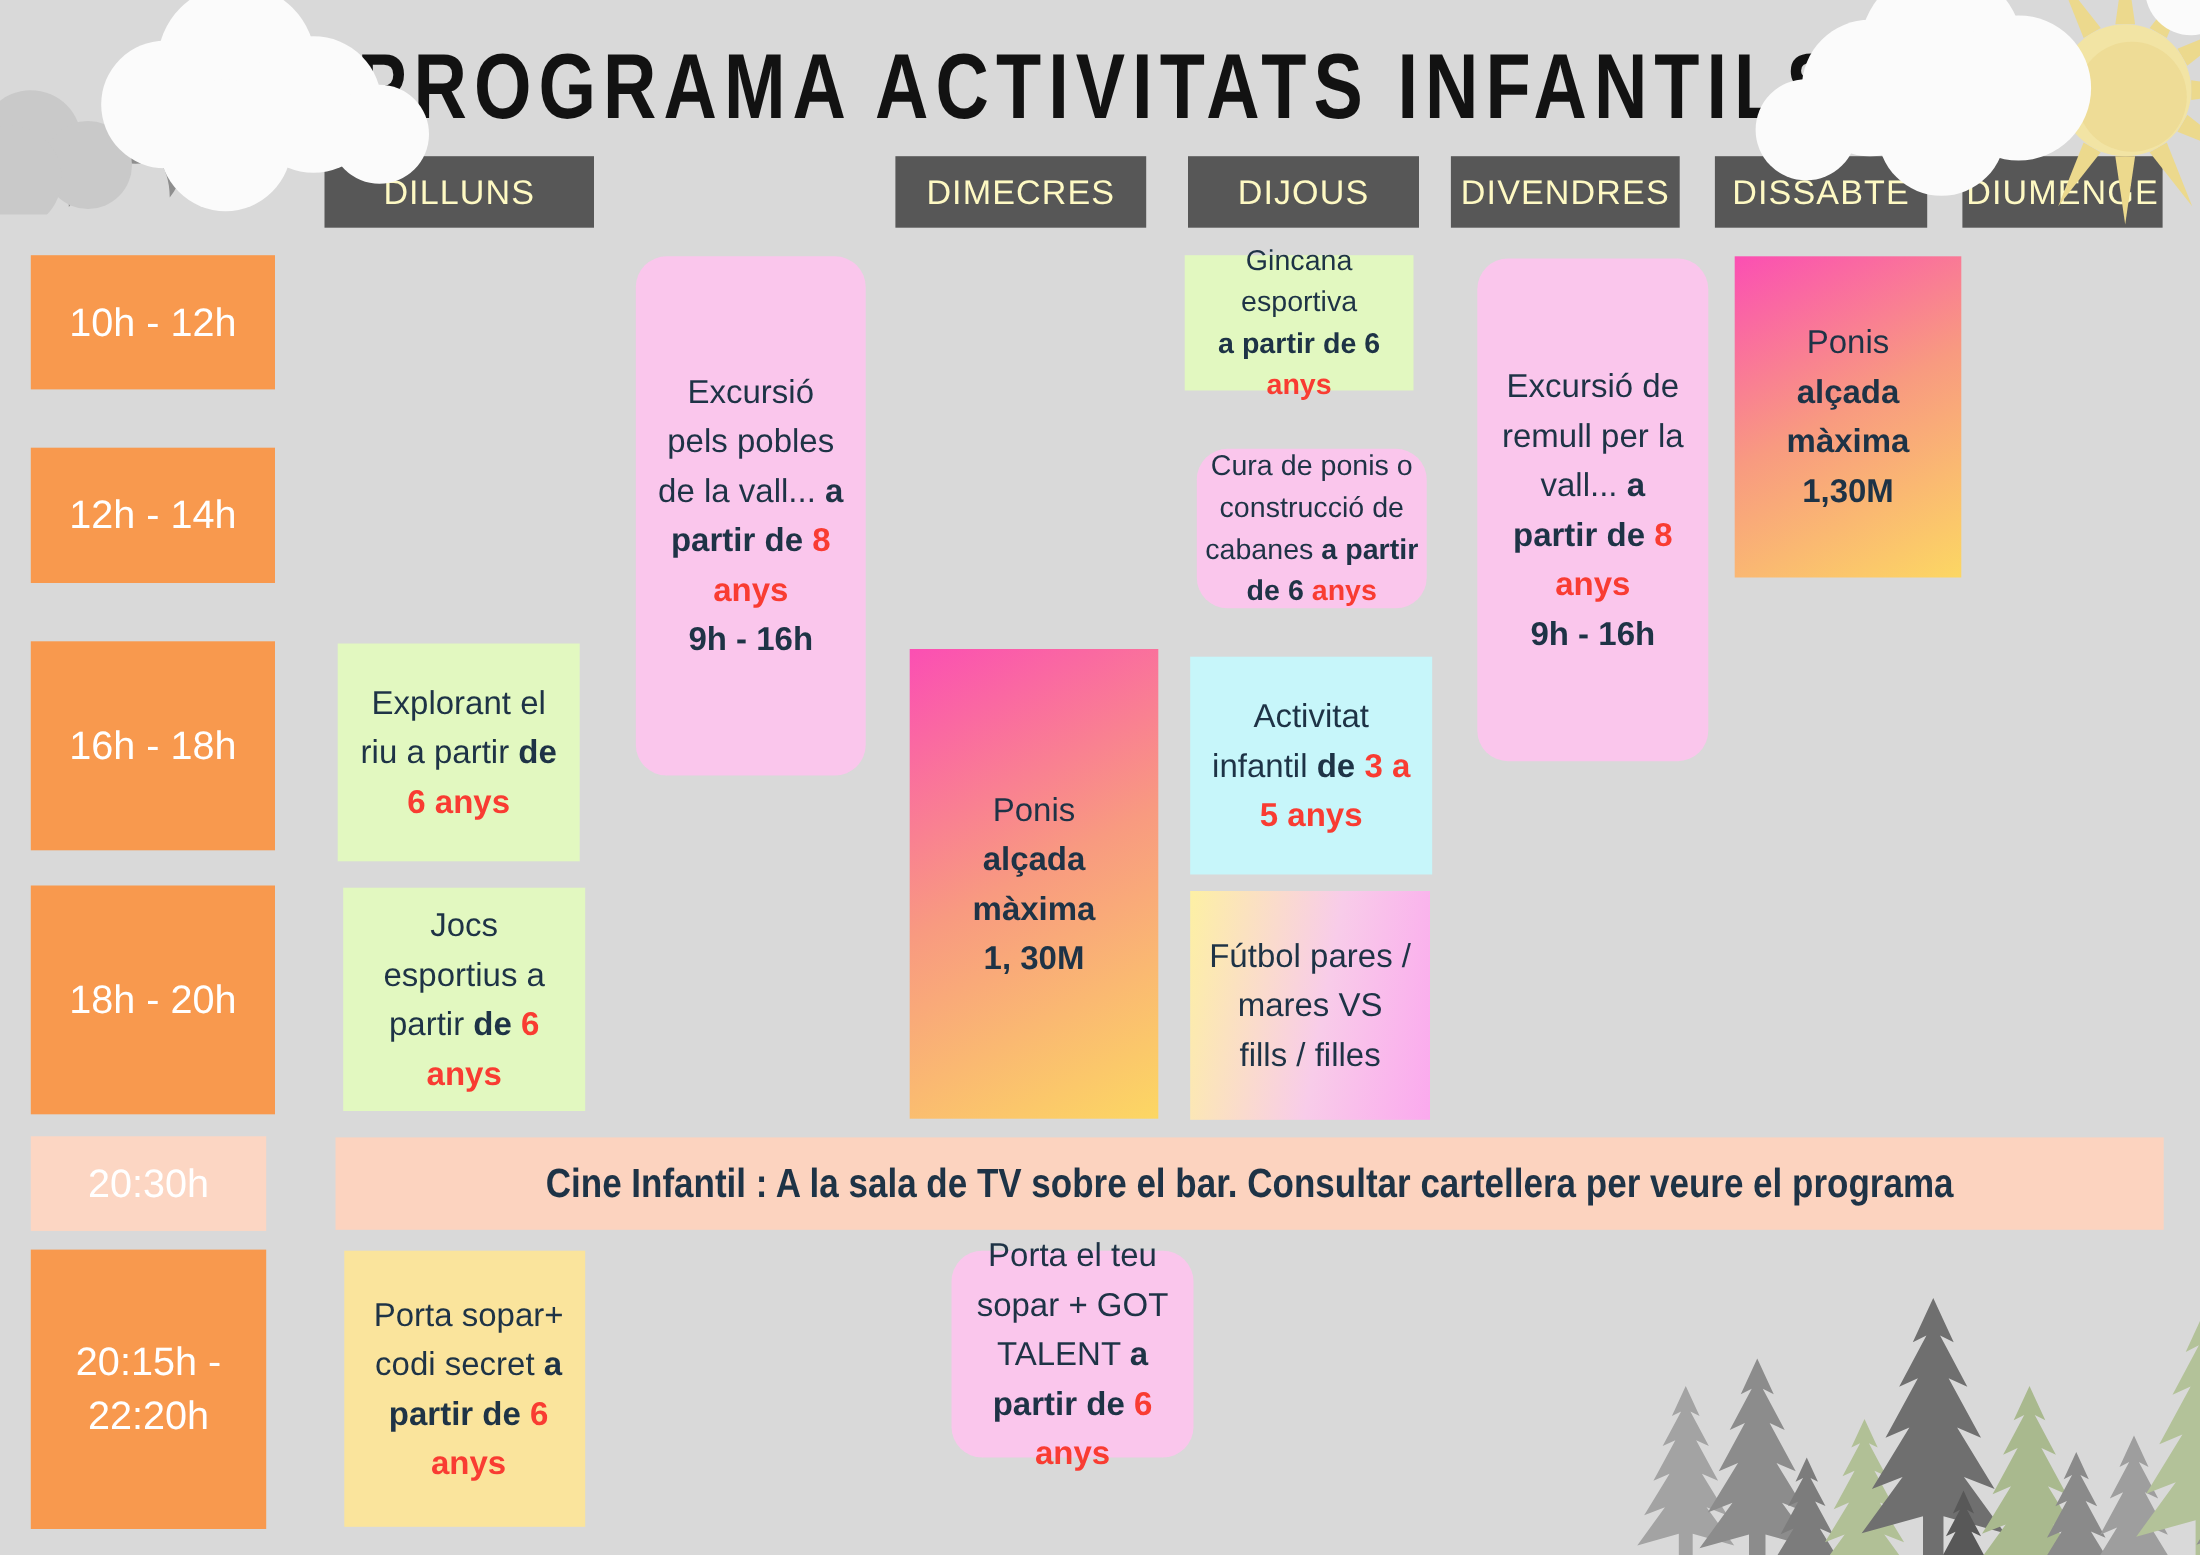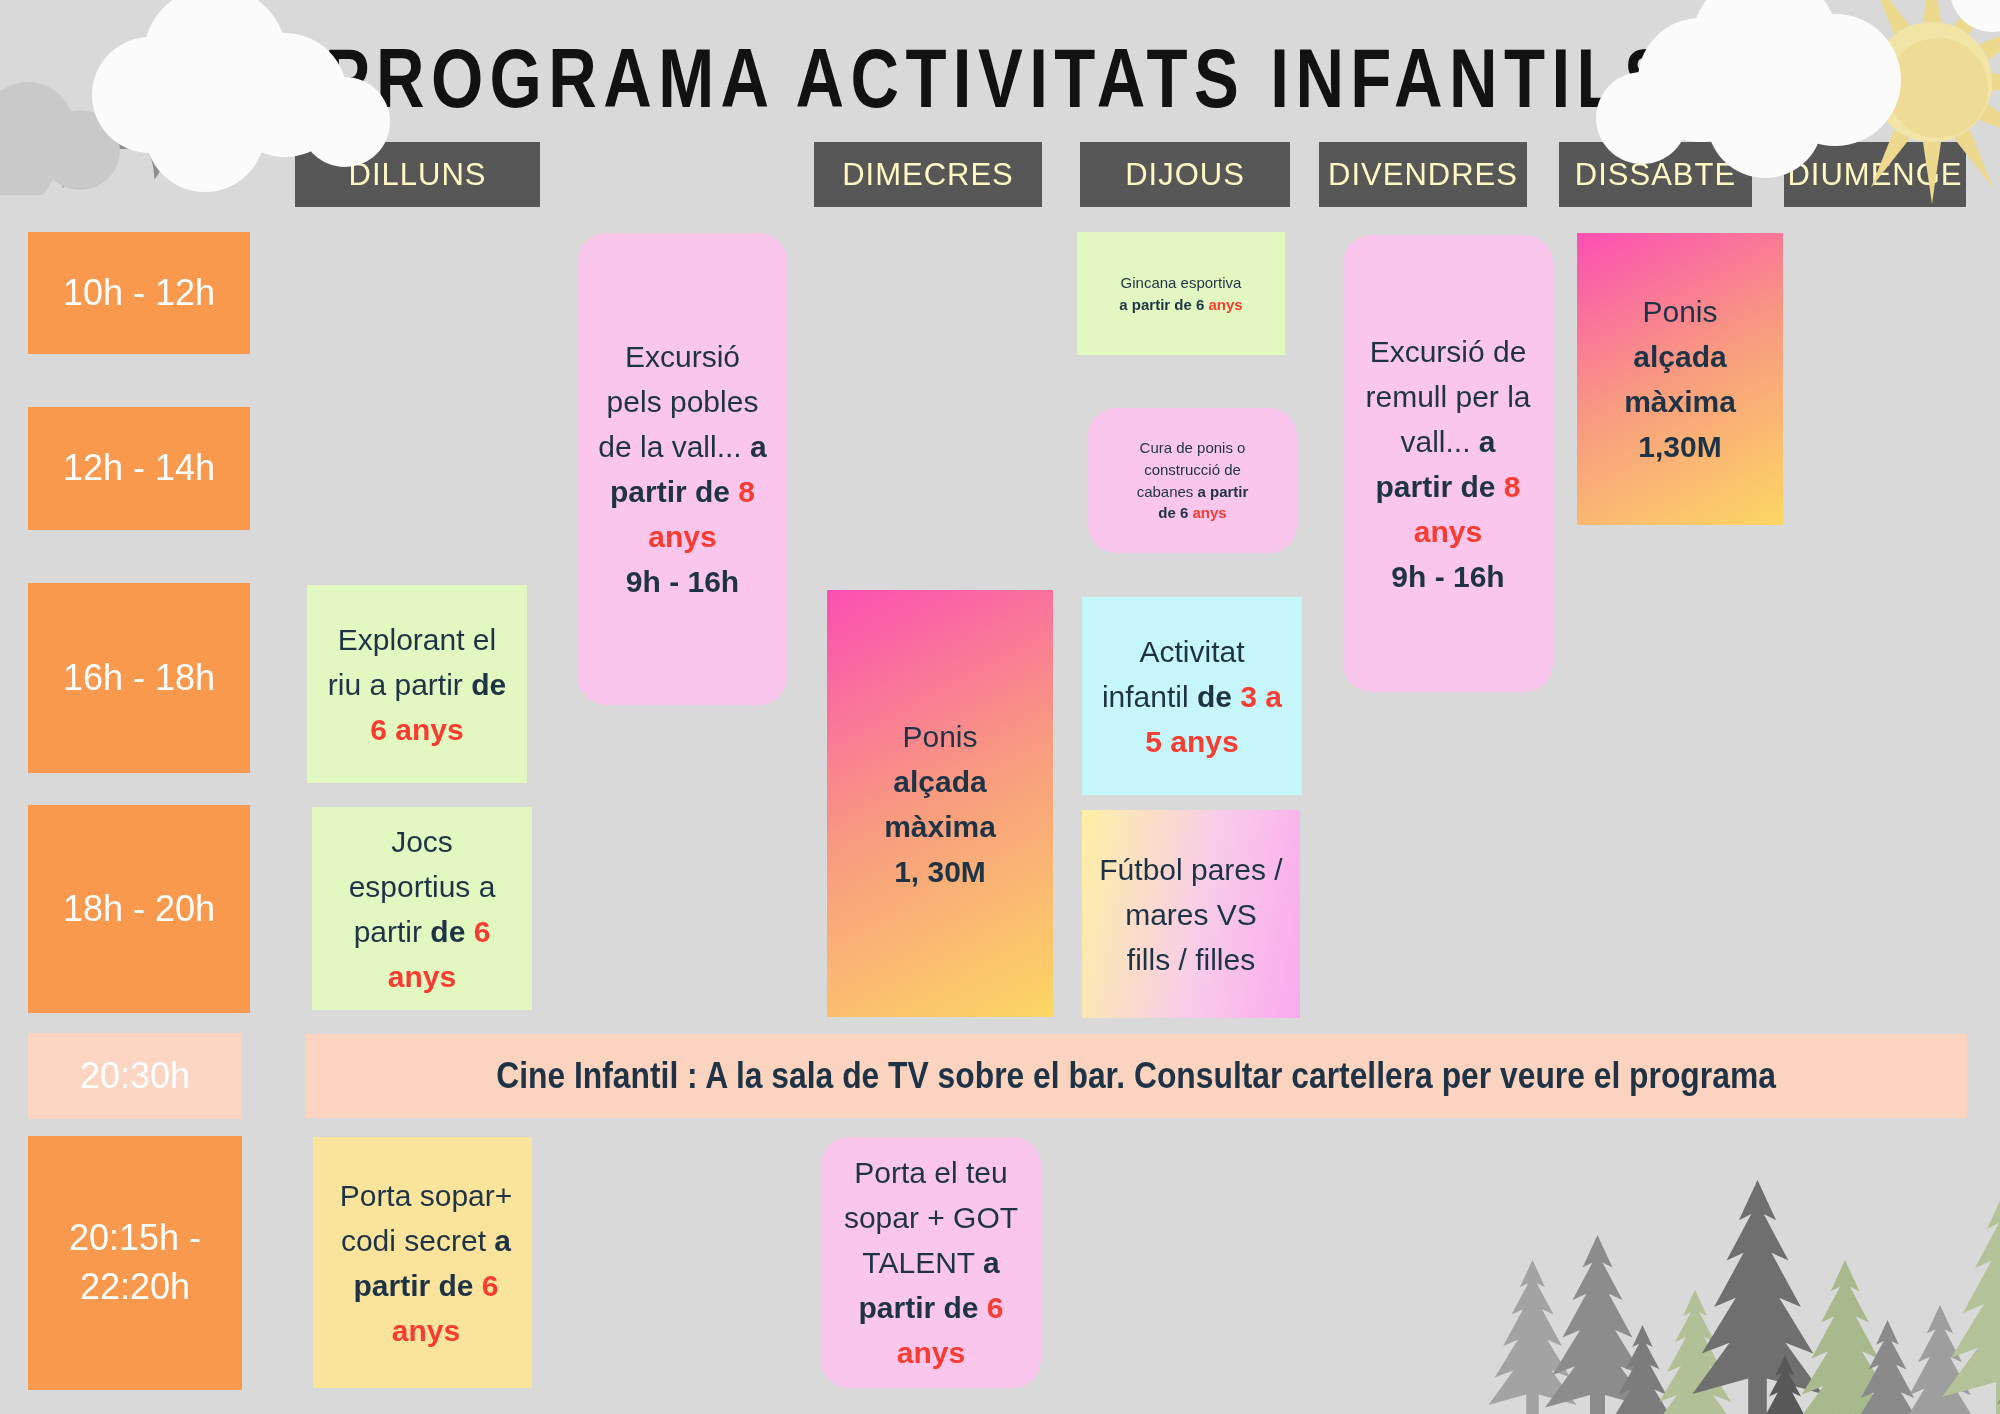--- a/index.html
+++ b/index.html
@@ -22,21 +22,21 @@
     position:absolute;left:28px;width:222px;background:var(--c-orange,#f8994e);
     color:#fff;font-size:36px;line-height:1.35;text-align:center;
     display:flex;align-items:center;justify-content:center;z-index:1;padding:0 2px;box-sizing:border-box;
   }
   .time.light{background:var(--c-peach,#fcd6c3);}
   .card{
     position:absolute;display:flex;align-items:center;justify-content:center;
     text-align:center;color:var(--c-navy,#1e3346);z-index:1;box-sizing:border-box;padding:4px;
   }
   .card-text{font-size:30px;line-height:1.5;}
-  .card.small .card-text{font-size:15px;line-height:1.45;}
+  .card.small .card-text{font-size:26px;line-height:1.45;}
   .green{background:var(--c-green,#e2f8c0);}
   .pink{background:var(--c-pink,#fac6ec);border-radius:28px;}
   .cyan{background:var(--c-cyan,#c7f6fa);}
   .yellow{background:var(--c-yellow,#fae49c);padding-left:11px;}
   .grad-ponis{background:linear-gradient(152deg,var(--c-grad-magenta,#fb4fb3) 0%,var(--c-grad-peach,#f89a80) 48%,var(--c-grad-yellow,#fcd763) 100%);}
   .grad-futbol{background:linear-gradient(100deg,var(--c-futbol-yellow,#fdf0a4) 0%,#f8cce9 55%,var(--c-futbol-pink,#fba9ee) 100%);}
   .b{font-weight:bold;}
   .red{color:var(--c-red,#f93c32);}
   .banner{
     position:absolute;left:305px;top:1034px;width:1662px;height:84px;
@@ -151,21 +151,21 @@
   </div>
 
   <div class="card pink" style="left:578px;top:233px;width:209px;height:472px;">
     <div class="card-text"><span>Excursió</span><br><span>pels pobles</span><br><span>de la vall... </span><span class="b">a</span><br><span class="b">partir de </span><span class="b red">8</span><br><span class="b red">anys</span><br><span class="b">9h - 16h</span></div>
   </div>
 
   <div class="card grad-ponis" style="left:827px;top:590px;width:226px;height:427px;">
     <div class="card-text"><span>Ponis</span><br><span class="b">alçada</span><br><span class="b">màxima</span><br><span class="b">1, 30M</span></div>
   </div>
 
-  <div class="card pink" style="left:821px;top:1137px;width:220px;height:251px;">
+  <div class="card pink" style="left:865px;top:1137px;width:220px;height:188px;">
     <div class="card-text"><span>Porta el teu</span><br><span>sopar + GOT</span><br><span>TALENT </span><span class="b">a</span><br><span class="b">partir de </span><span class="b red">6</span><br><span class="b red">anys</span></div>
   </div>
 
   <div class="card green small" style="left:1077px;top:232px;width:208px;height:123px;">
     <div class="card-text"><span>Gincana esportiva</span><br><span class="b">a partir de 6 </span><span class="b red">anys</span></div>
   </div>
 
   <div class="card pink small" style="left:1088px;top:408px;width:209px;height:145px;">
     <div class="card-text"><span>Cura de ponis o</span><br><span>construcció de</span><br><span>cabanes </span><span class="b">a partir</span><br><span class="b">de 6 </span><span class="b red">anys</span></div>
   </div>

